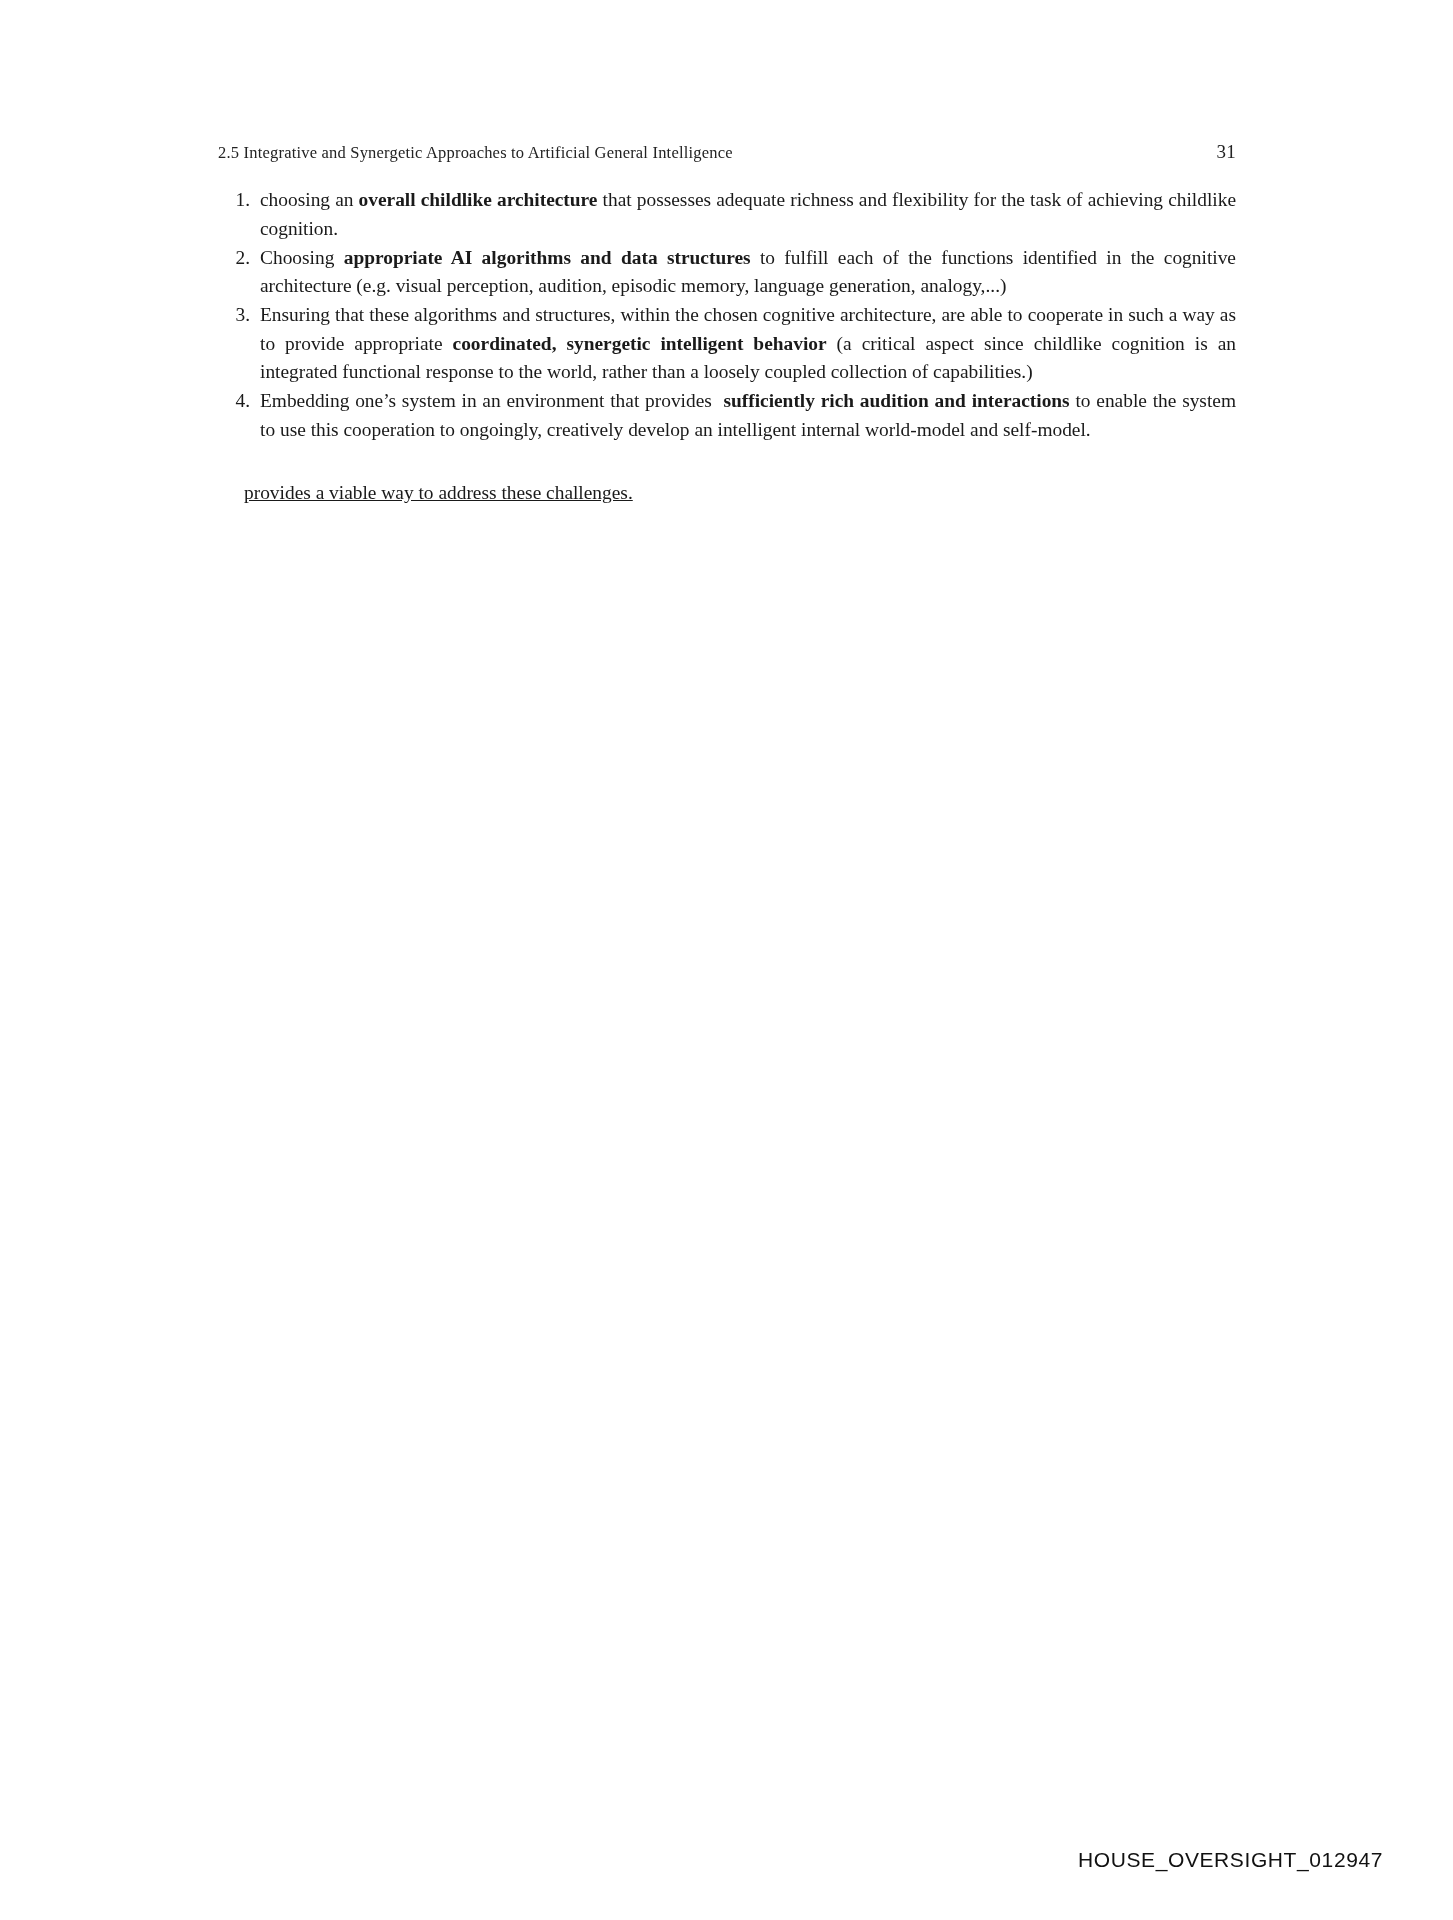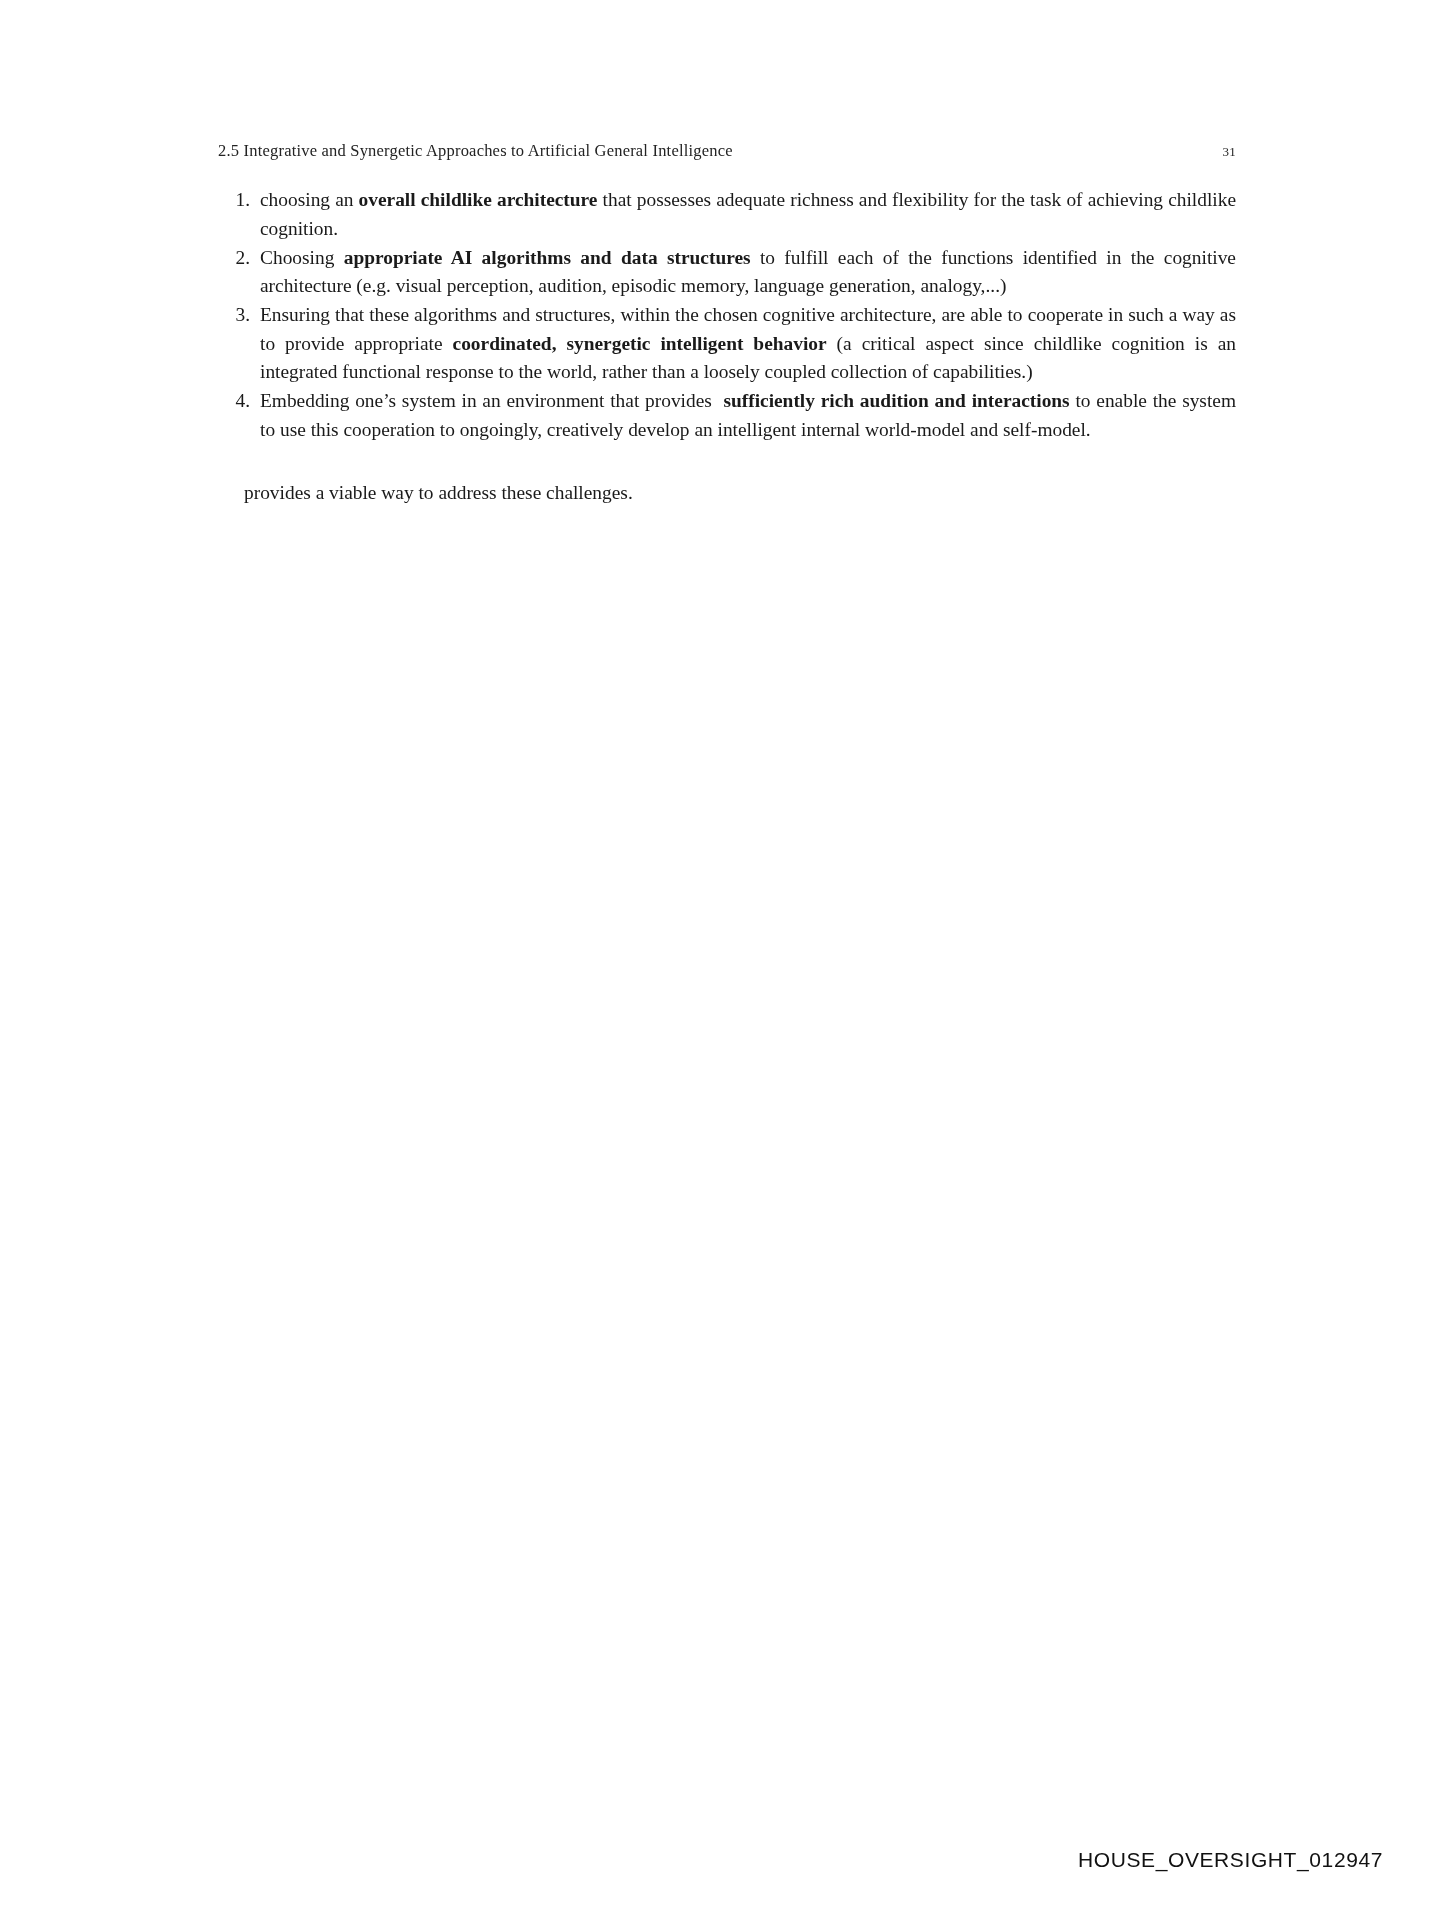--- a/index.html
+++ b/index.html
@@ -33,21 +33,21 @@
     justify-content: space-between;
     font-size: 16.5px;
     letter-spacing: 0.2px;
     color: #232323;
     text-align: right;
   }
   .running-head .rh-title {
     white-space: nowrap;
   }
   .running-head .rh-page {
-    font-size: 13px;
+    font-size: 19px;
   }
 
   
   .list-block {
     position: absolute;
     left: 218px;
     top: 186px;
     width: 1018px;
   }
   .list-item {
@@ -80,21 +80,21 @@
   
   .tail {
     position: absolute;
     left: 218px;
     top: 479px;
     width: 1018px;
     font-size: 19.4px;
     line-height: 1.47;
   }
   .tail .l1 { text-indent: 0; }
-  .tail .l2 { text-indent: 26px; }
+  .tail .l2 { text-indent: 26px; text-decoration: underline; }
 
   
   .bates {
     position: absolute;
     right: 70px;
     bottom: 48px;
     font-family: "Liberation Sans", sans-serif;
     font-size: 21px;
     letter-spacing: 0.6px;
     color: #111111;

